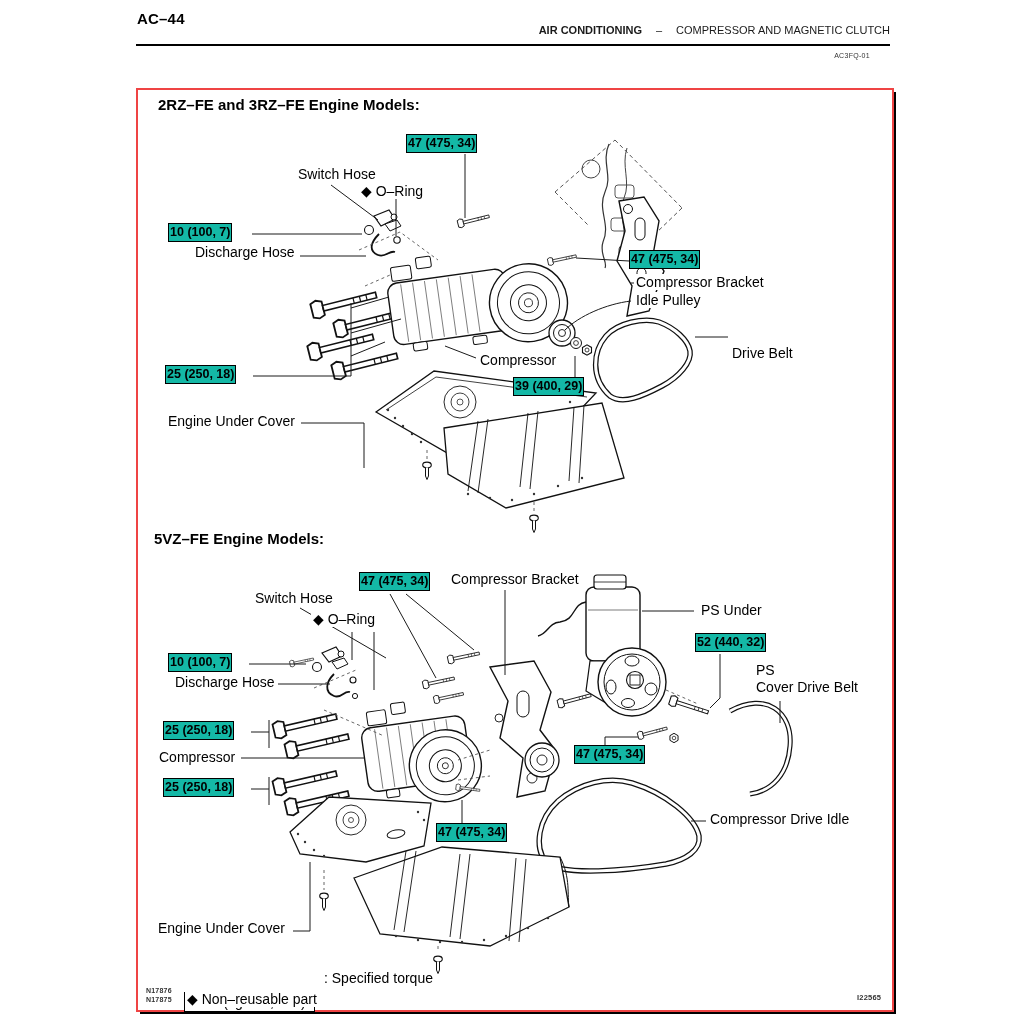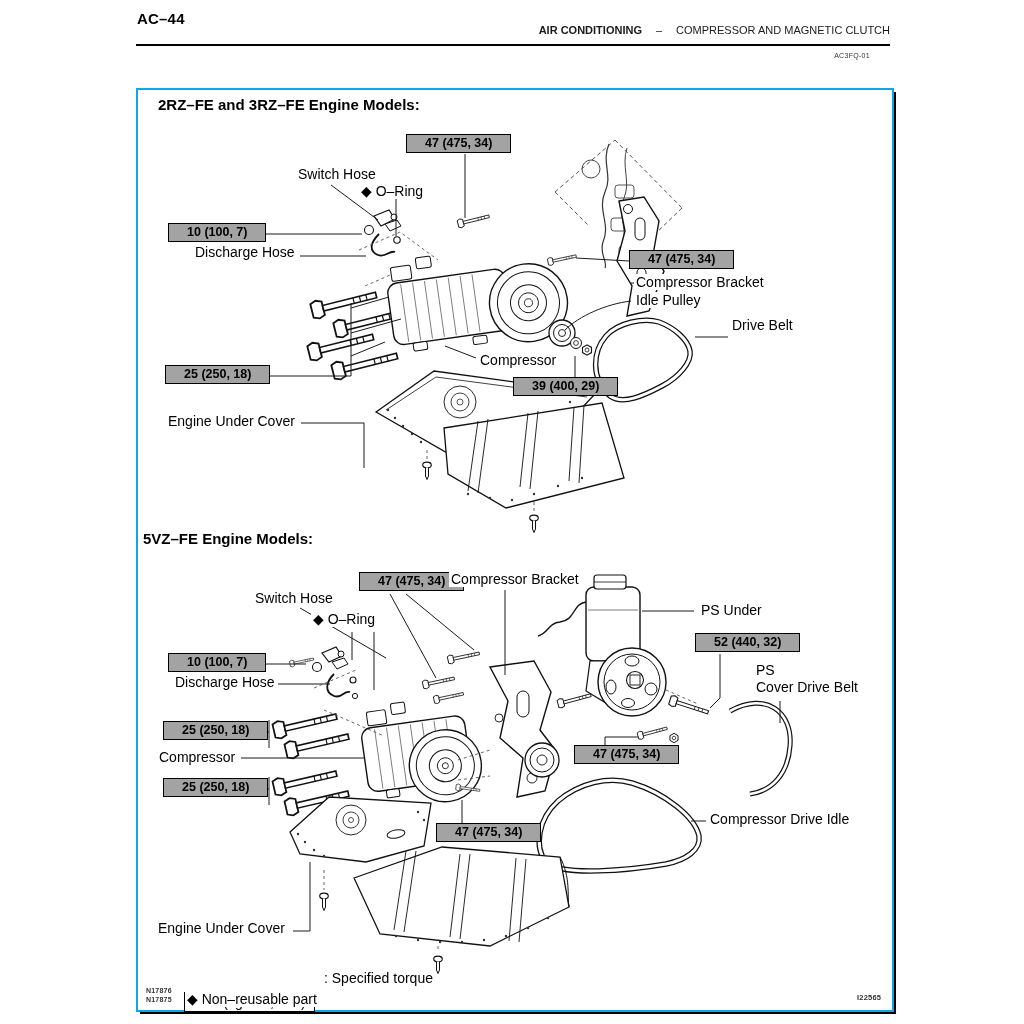--- a/index.html
+++ b/index.html
@@ -5,27 +5,27 @@
   html,body{margin:0;padding:0;background:#fff;}
   .page{position:relative;width:1013px;height:1024px;background:#fff;overflow:hidden;
         font-family:"Liberation Sans", sans-serif;color:#000;}
   .page-num{position:absolute;left:137px;top:10px;font-size:15px;font-weight:700;letter-spacing:.2px;}
   .header-line{position:absolute;left:136px;top:24px;width:754px;text-align:right;font-size:11px;color:#1a1a1a;white-space:nowrap;}
   .header-line .b{font-weight:700;}
   .header-line .sep{padding:0 14px;}
   .top-rule{position:absolute;left:136px;top:44px;width:754px;height:2px;background:#000;}
   .ref-code{position:absolute;right:143px;top:52px;font-size:7px;color:#333;letter-spacing:.3px;}
   .doc-title{position:absolute;left:136px;top:55px;font-size:23px;font-weight:700;letter-spacing:.3px;}
-  .frame{position:absolute;left:136px;top:88px;width:754px;height:920px;border:2px solid #0ea5e9;
+  .frame{position:absolute;left:136px;top:88px;width:754px;height:920px;border:2px solid #ef4444;
          box-shadow:3px 3px 0 -1px #000;background:#fff;}
   .frame svg{position:absolute;left:0;top:0;}
   .lbl{position:absolute;font-size:14px;white-space:nowrap;background:#fff;padding:0 2px;line-height:1.15;}
   .heading{position:absolute;font-size:15px;font-weight:700;white-space:nowrap;background:#fff;}
-  .torque{position:absolute;border:1.6px solid #000;padding:1px 18px;font-size:12.5px;font-weight:700;
-          white-space:nowrap;background:#a3a3a3;line-height:1.2;}
+  .torque{position:absolute;border:1.6px solid #000;padding:1px 1px;font-size:12.5px;font-weight:700;
+          white-space:nowrap;background:#14b8a6;line-height:1.2;}
   .legend-box{position:absolute;border:1.5px solid #000;padding:1px 8px;font-size:14px;background:#fff;white-space:nowrap;margin-top:26px;}
   .code{position:absolute;font-size:7px;color:#333;letter-spacing:.2px;background:#fff;font-weight:bold;}
 </style>
 </head>
 <body>
 
 <div class="page">
 
   <div class="page-num">AC–44</div>
 
@@ -303,27 +303,27 @@
 
     <div class="heading" style="left:20px;top:6px">2RZ–FE and 3RZ–FE Engine Models:</div>
     <div class="torque" style="left:268px;top:44px">47 (475, 34)</div>
     <div class="lbl" style="left:158px;top:76px">Switch Hose</div>
     <div class="lbl" style="left:221px;top:93px">◆ O–Ring</div>
     <div class="torque" style="left:30px;top:133px">10 (100, 7)</div>
     <div class="lbl" style="left:55px;top:154px">Discharge Hose</div>
     <div class="torque" style="left:491px;top:160px">47 (475, 34)</div>
     <div class="lbl" style="left:496px;top:184px">Compressor Bracket</div>
     <div class="lbl" style="left:496px;top:202px">Idle Pulley</div>
-    <div class="lbl" style="left:592px;top:227px">Drive Belt</div>
+    <div class="lbl" style="left:592px;top:255px">Drive Belt</div>
     <div class="lbl" style="left:340px;top:262px">Compressor</div>
     <div class="torque" style="left:375px;top:287px">39 (400, 29)</div>
     <div class="torque" style="left:27px;top:275px">25 (250, 18)</div>
     <div class="lbl" style="left:28px;top:323px">Engine Under Cover</div>
 
-    <div class="heading" style="left:5px;top:440px">5VZ–FE Engine Models:</div>
+    <div class="heading" style="left:16px;top:440px">5VZ–FE Engine Models:</div>
     <div class="torque" style="left:221px;top:482px">47 (475, 34)</div>
     <div class="lbl" style="left:311px;top:481px">Compressor Bracket</div>
     <div class="lbl" style="left:115px;top:500px">Switch Hose</div>
     <div class="lbl" style="left:173px;top:521px">◆ O–Ring</div>
     <div class="lbl" style="left:561px;top:512px">PS Under</div>
     <div class="torque" style="left:557px;top:543px">52 (440, 32)</div>
     <div class="lbl" style="left:616px;top:572px">PS</div>
     <div class="lbl" style="left:616px;top:589px">Cover Drive Belt</div>
     <div class="torque" style="left:30px;top:563px">10 (100, 7)</div>
     <div class="lbl" style="left:35px;top:584px">Discharge Hose</div>

